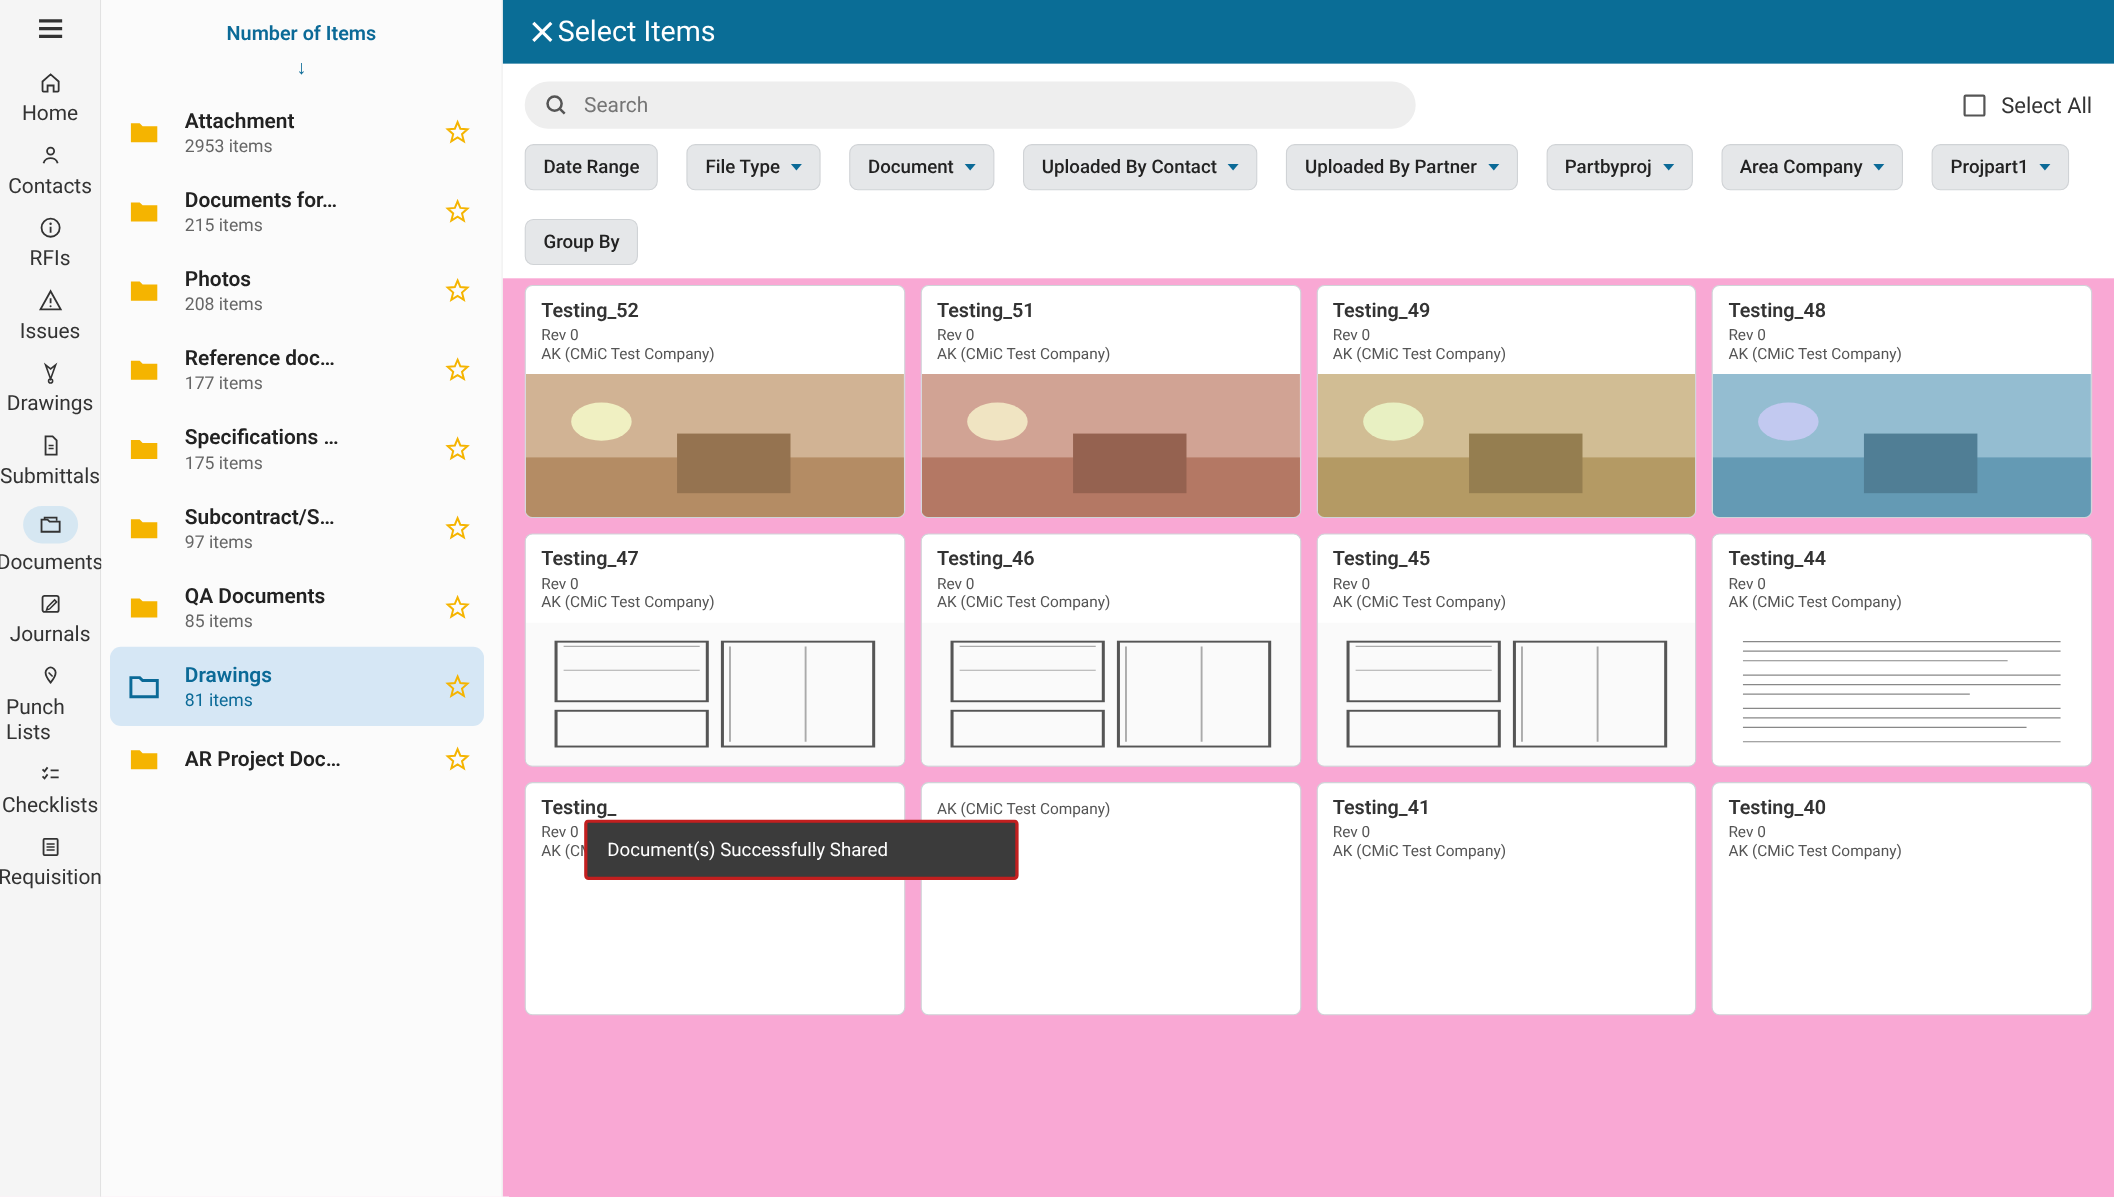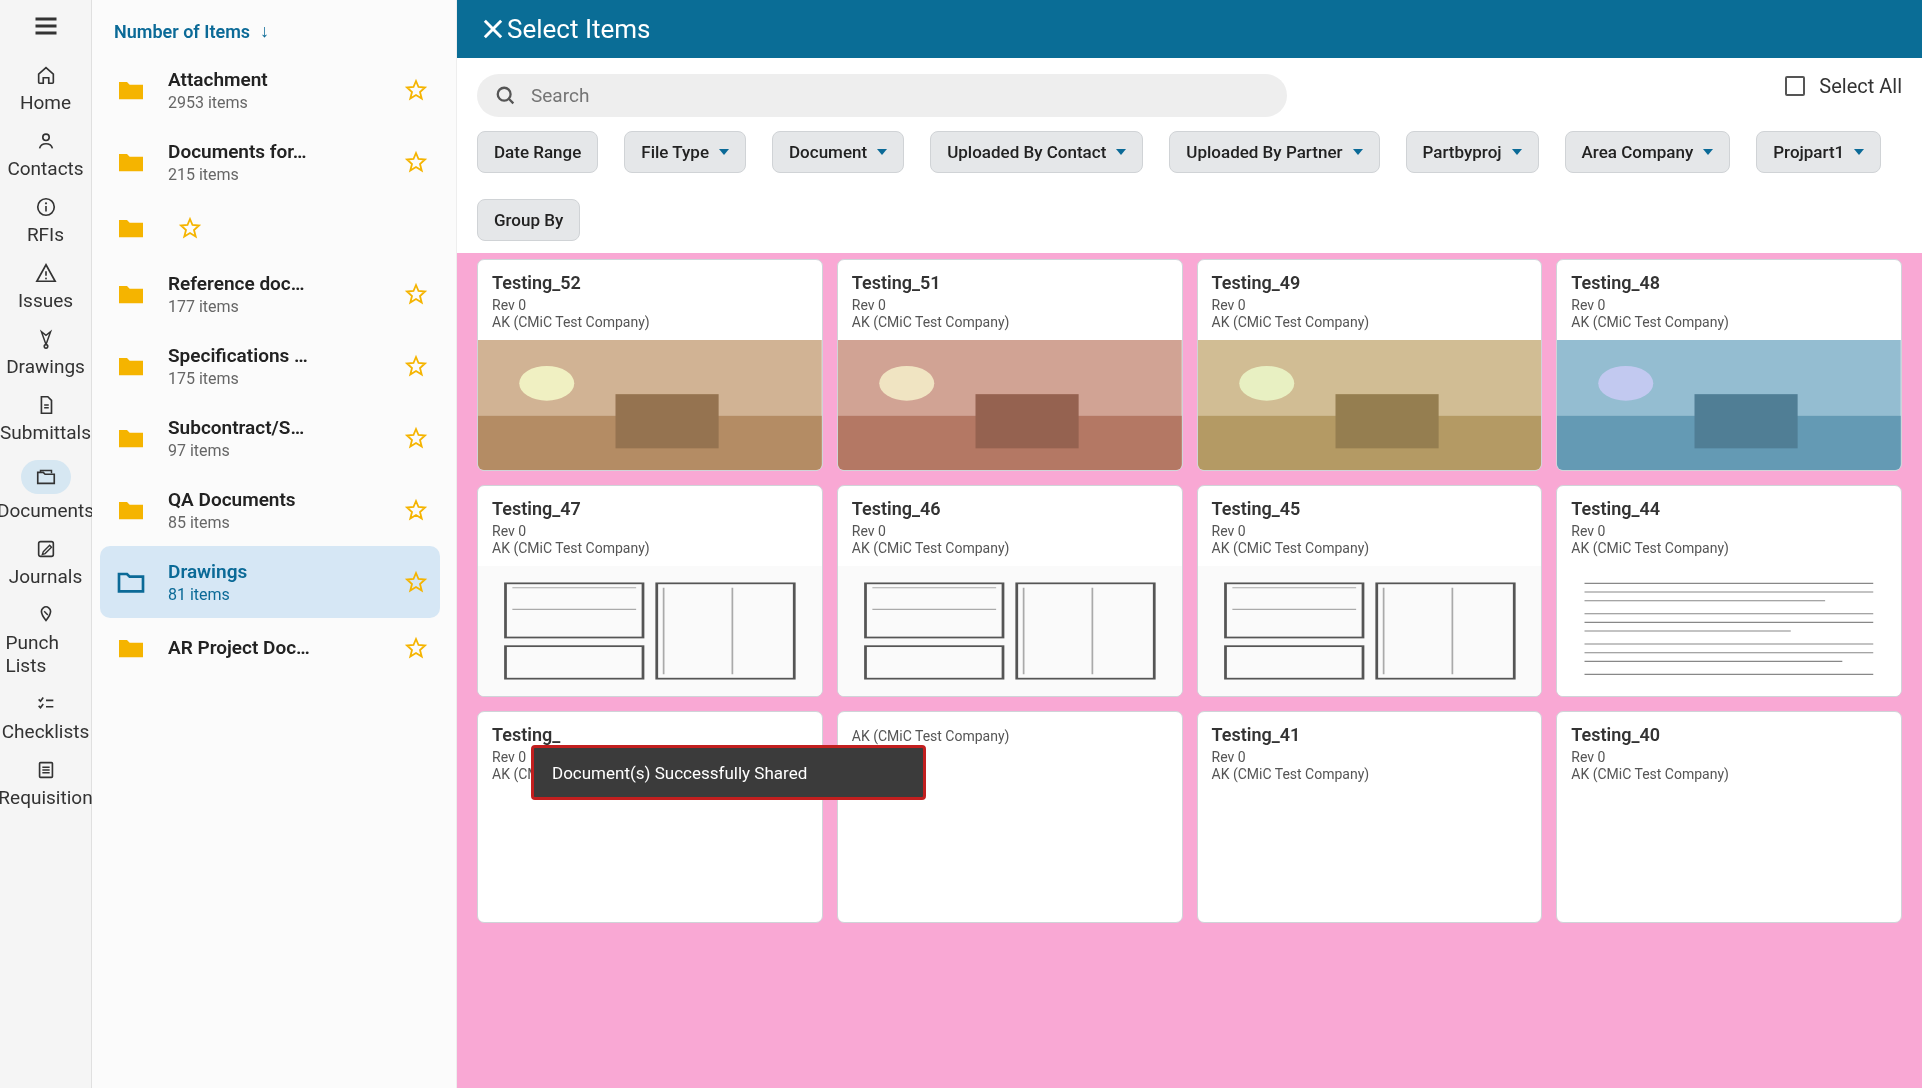--- a/index.html
+++ b/index.html
@@ -5,38 +5,38 @@
 * { margin: 0; padding: 0; box-sizing: border-box; font-family: -apple-system, BlinkMacSystemFont, 'Segoe UI', Roboto, sans-serif; }
 body { display: flex; height: 100vh; background: #fff; color: #333; overflow: hidden; }
 .sidebar { width: 92px; background: #f5f5f5; display: flex; flex-direction: column; align-items: center; padding-top: 12px; border-right: 1px solid #e0e0e0; }
 .hamburger { width: 28px; height: 20px; margin-bottom: 24px; cursor: pointer; }
 .nav-item { display: flex; flex-direction: column; align-items: center; justify-content: center; width: 80px; padding: 8px 0; cursor: pointer; color: #333; font-size: 13px; }
 .nav-item.active .nav-icon-wrap { background: #d6e7f2; border-radius: 18px; padding: 6px 14px; }
 .nav-icon-wrap { display: flex; align-items: center; justify-content: center; }
 .nav-icon { width: 22px; height: 22px; }
 .nav-label { margin-top: 5px; font-size: 19px; }
 .folder-panel { width: 365px; background: #fbfbfb; border-right: 1px solid #eee; overflow-y: auto; }
-.folder-header { display: flex; align-items: center; gap: 10px; padding: 20px 22px 8px 22px; color: #0b6a97; font-weight: 600; font-size: 18px; }
+.folder-header { display: flex; align-items: center; gap: 10px; padding: 20px 22px 8px 22px; color: #0b6a97; font-weight: 600; font-size: 18px; flex-direction: column; }
 .sort-arrow { color: #0b6a97; }
 .folder-list { padding: 4px 16px 16px 8px; }
 .folder-row { display: flex; align-items: center; padding: 14px 12px; border-radius: 10px; cursor: pointer; }
 .folder-row.selected { background: #d6e7f5; }
 .folder-icon { width: 38px; height: 32px; flex-shrink: 0; margin-right: 18px; }
 .folder-text { flex: 1; min-width: 0; }
 .folder-name { font-size: 19px; font-weight: 600; color: #222; white-space: nowrap; overflow: hidden; text-overflow: ellipsis; }
 .folder-row.selected .folder-name { color: #0b6a97; }
 .folder-count { font-size: 16px; color: #666; margin-top: 2px; }
 .folder-row.selected .folder-count { color: #0b6a97; }
 .star-icon { width: 24px; height: 24px; flex-shrink: 0; margin-left: 10px; }
 .main { flex: 1; display: flex; flex-direction: column; overflow: hidden; }
 .main-header { background: #0a6d96; color: #fff; display: flex; align-items: center; padding: 14px 22px; }
 .close-btn { width: 28px; height: 28px; cursor: pointer; }
 .main-title { font-size: 26px; font-weight: 400; }
 .controls { padding: 16px 20px 0 20px; background: #fff; }
-.search-row { display: flex; align-items: flex-start; gap: 24px; margin-bottom: 14px; }
+.search-row { display: flex; align-items: center; gap: 24px; margin-bottom: 14px; }
 .search-box { flex: 1 1 400px; max-width: 810px; display: flex; align-items: center; background: #eee; border-radius: 28px; padding: 10px 18px; }
 .search-box input { flex: 1; border: none; background: transparent; font-size: 19px; color: #555; outline: none; }
 .search-icon { width: 22px; height: 22px; margin-right: 14px; fill: #555; }
 .select-all-wrap { display: flex; align-items: center; gap: 14px; margin-left: auto; }
 .checkbox { width: 20px; height: 20px; border: 2.5px solid #555; border-radius: 2px; cursor: pointer; }
 .select-all-label { font-size: 20px; font-weight: 400; }
 .chips { display: flex; flex-wrap: wrap; gap: 26px; margin-bottom: 12px; }
 .chip { background: #e5e7e9; border: 1px solid #d0d3d6; border-radius: 8px; padding: 10px 16px; font-size: 17px; font-weight: 500; color: #222; display: flex; align-items: center; gap: 10px; cursor: pointer; }
 .chip .arrow-down { width: 0; height: 0; border-left: 5px solid transparent; border-right: 5px solid transparent; border-top: 6px solid #0b6a97; }
 .grid-wrap { flex: 1; overflow-y: auto; padding: 6px 20px 20px 20px; background: #f9a8d4; position: relative; }
@@ -190,20 +190,24 @@
           <div class="folder-count">215 items</div>
         </div>
         <svg viewBox="0 0 24 24" class="star-icon">
           <path d="M12 3l2.5 6 6.5.5-5 4.5 1.7 6.5L12 17l-5.7 3.5L8 14 3 9.5l6.5-.5z" fill="none" stroke="#f5b400" stroke-width="1.8"></path>
         </svg>
       </div>
       <div class="folder-row">
         <svg viewBox="0 0 24 24" class="folder-icon">
           <path d="M3 6h6l2 2h10v11H3z" fill="#f5b400" stroke="#e09a00" stroke-width="0"></path>
         </svg>
+        <div class="folder-text">
+          <div class="folder-name">Photos</div>
+          <div class="folder-count">208 items</div>
+        </div>
         <svg viewBox="0 0 24 24" class="star-icon">
           <path d="M12 3l2.5 6 6.5.5-5 4.5 1.7 6.5L12 17l-5.7 3.5L8 14 3 9.5l6.5-.5z" fill="none" stroke="#f5b400" stroke-width="1.8"></path>
         </svg>
       </div>
       <div class="folder-row">
         <svg viewBox="0 0 24 24" class="folder-icon">
           <path d="M3 6h6l2 2h10v11H3z" fill="#f5b400" stroke="#e09a00" stroke-width="0"></path>
         </svg>
         <div class="folder-text">
           <div class="folder-name">Reference doc…</div>

